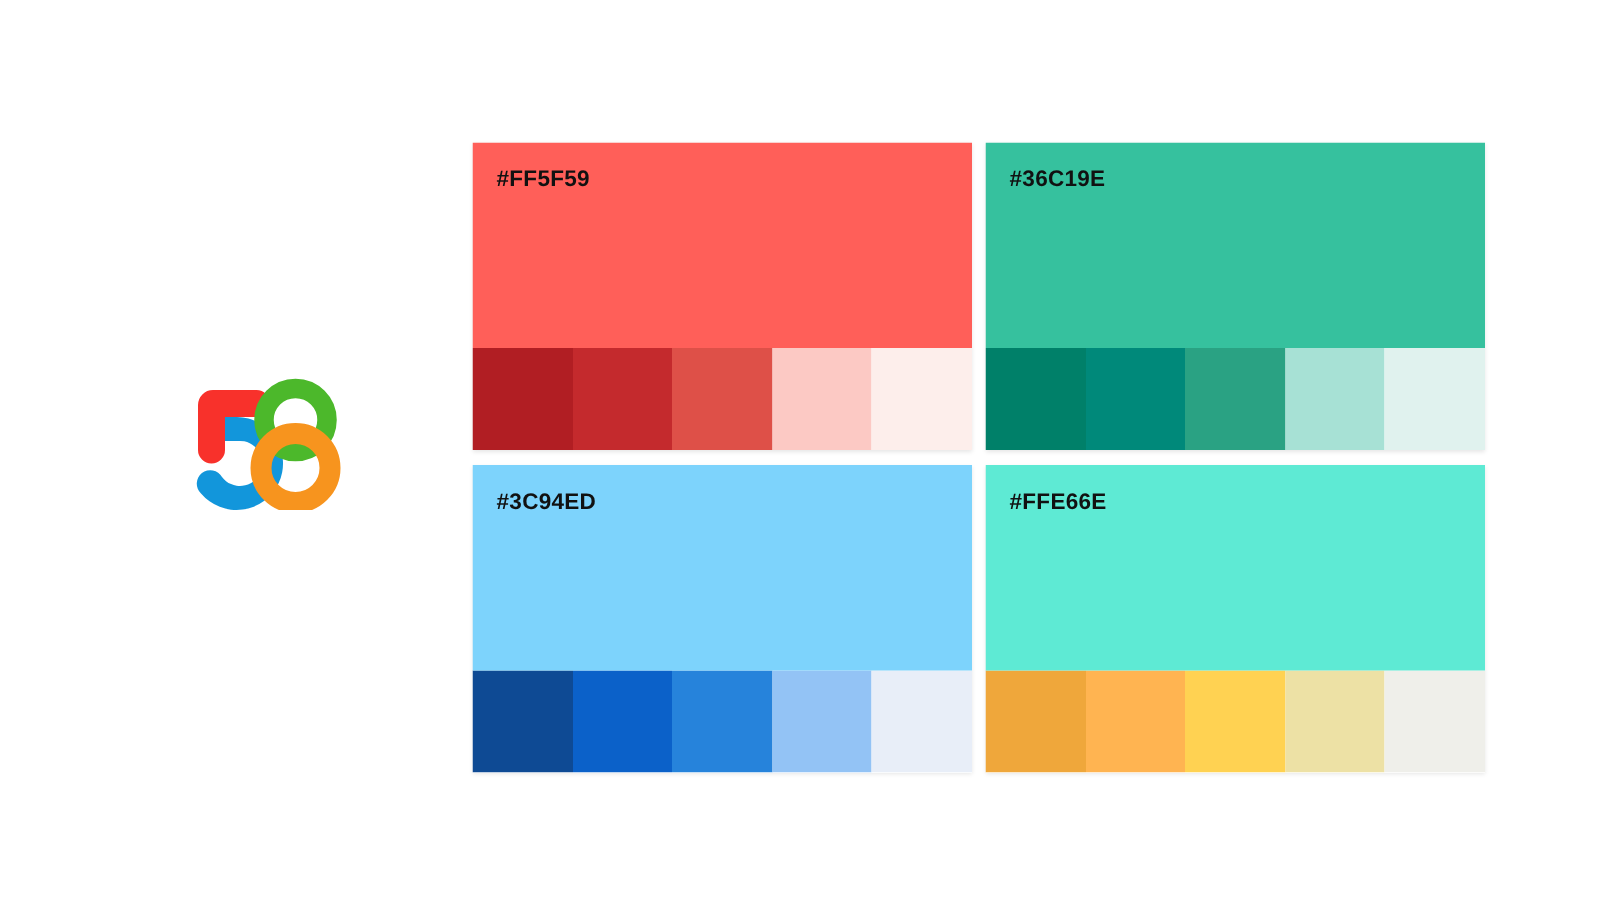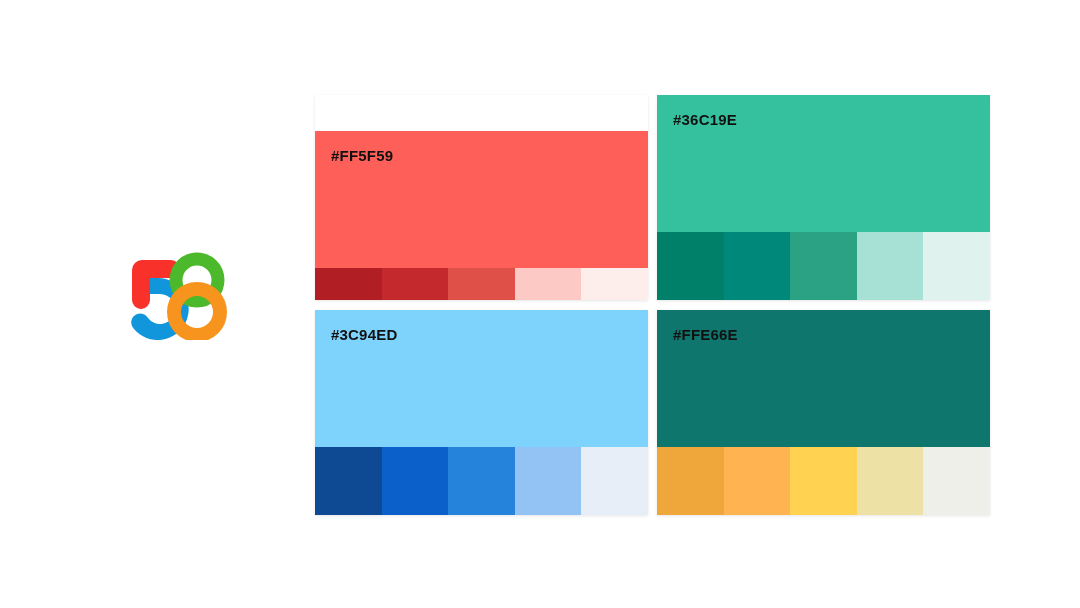--- a/index.html
+++ b/index.html
@@ -106,21 +106,21 @@
         <circle cx="71" cy="28" r="21" fill="none" stroke="#4CB82B" stroke-width="13"></circle>
         <circle cx="71" cy="60" r="23" fill="none" stroke="#F7941E" stroke-width="14"></circle>
         <path d="M50 40 A21 21 0 0 0 92 40 A21 21 0 0 1 50 40 Z" fill="#2E9A27"></path>
       </g>
     </svg>
   </div>
 
   <div id="palette-grid">
 
     <div class="palette-panel">
-      <div class="panel-main" style="background: rgb(255, 95, 89); margin-top: 36px;">
+      <div class="panel-main" style="background: rgb(255, 95, 89);">
         <span class="panel-label">#FF5F59</span>
       </div>
       <div class="panel-shades">
         <div class="shade-swatch" style="background: rgb(177, 30, 35);"></div>
         <div class="shade-swatch" style="background: rgb(196, 42, 45);"></div>
         <div class="shade-swatch" style="background: rgb(222, 80, 72);"></div>
         <div class="shade-swatch" style="background: rgb(252, 201, 196);"></div>
         <div class="shade-swatch" style="background: rgb(253, 238, 235);"></div>
       </div>
     </div>
@@ -145,21 +145,21 @@
       <div class="panel-shades">
         <div class="shade-swatch" style="background: rgb(14, 74, 148);"></div>
         <div class="shade-swatch" style="background: rgb(11, 97, 201);"></div>
         <div class="shade-swatch" style="background: rgb(38, 131, 219);"></div>
         <div class="shade-swatch" style="background: rgb(147, 195, 245);"></div>
         <div class="shade-swatch" style="background: rgb(232, 238, 248);"></div>
       </div>
     </div>
 
     <div class="palette-panel">
-      <div class="panel-main" style="background: #0f766e;">
+      <div class="panel-main" style="background: #5eead4;">
         <span class="panel-label">#FFE66E</span>
       </div>
       <div class="panel-shades">
         <div class="shade-swatch" style="background: rgb(239, 167, 59);"></div>
         <div class="shade-swatch" style="background: rgb(255, 180, 81);"></div>
         <div class="shade-swatch" style="background: rgb(255, 210, 82);"></div>
         <div class="shade-swatch" style="background: rgb(237, 225, 165);"></div>
         <div class="shade-swatch" style="background: rgb(239, 239, 234);"></div>
       </div>
     </div>

